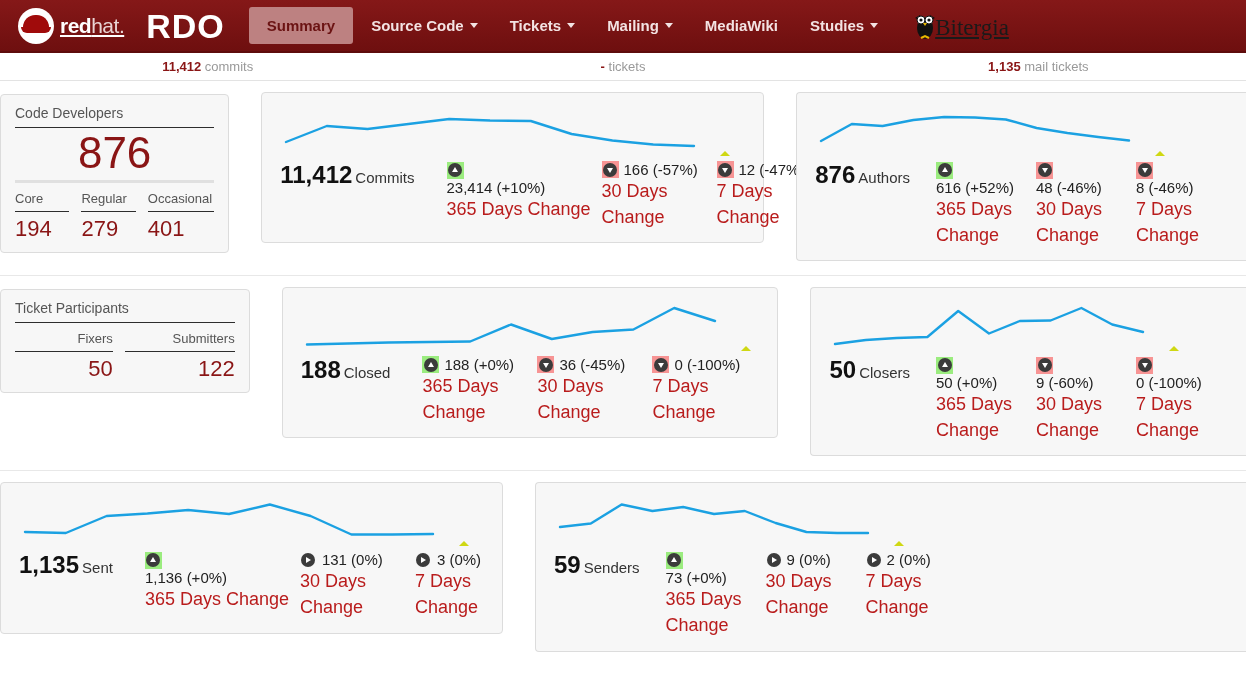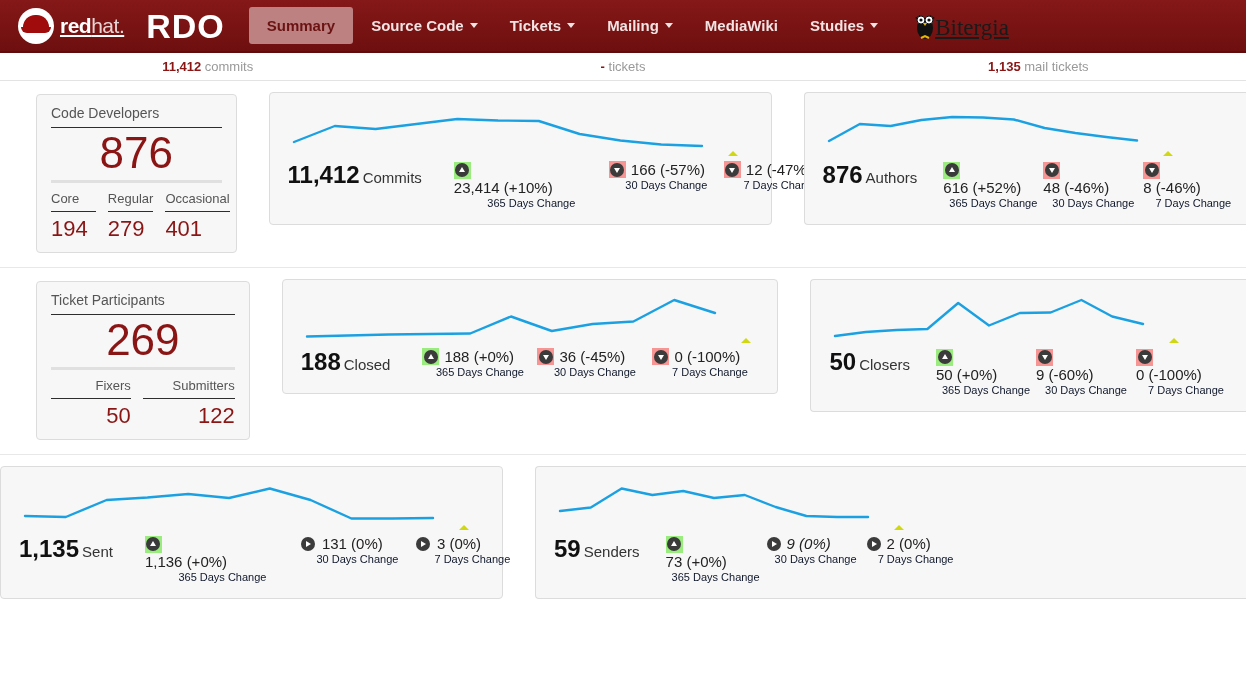--- a/index.html
+++ b/index.html
@@ -107,21 +107,20 @@
   }
   .row:last-child { border-bottom: none; }
 
   
   .col-left { width: 320px; padding: 13px 32px 14px 0; }
   .card {
     border: 1px solid #dcdcdc;
     background: #f7f7f7;
     border-radius: 4px;
     padding: 10px 14px 12px 14px;
-    margin-left: 36px;
   }
   .card-title {
     font-size: 14px; color: #555; padding-bottom: 6px;
     border-bottom: 1px solid #2d2d2d;
   }
   .card-big {
     text-align: center;
     font-size: 44px; color: #8a1515;
     padding: 2px 0 4px 0;
     border-bottom: 3px solid #e0e0e0;
@@ -200,21 +199,21 @@
     border-top: 5px solid #ffffff;
     margin-top: 1px;
   }
   .arrow.a-right {
     border-top: 3.5px solid transparent;
     border-bottom: 3.5px solid transparent;
     border-left: 5px solid #ffffff;
     margin-left: 1px;
   }
   .chg-val { font-size: 15px; color: #222; white-space: nowrap; }
-  .chg-lbl { font-size: 11px; color: #0f172a; line-height: 1.45; text-align: center; }
+  .chg-lbl { font-size: 18px; color: #b91c1c; line-height: 1.45; }
 
   
   .mid-changes { display: flex; margin-left: 28px; }
   .mid-changes .stat-change { width: 115px; }
   .mid-changes .stat-change.wide { width: 155px; }
   .mid-changes .stat-change .inline-row { display: flex; align-items: center; gap: 5px; }
 
   .right-changes { display: flex; margin-left: 22px; }
   .right-changes .stat-change { width: 100px; }
 </style>
@@ -398,21 +397,20 @@
               </div>
             </div>
           </div>
         </div>
       </div>
     </div>
     <div class="row">
       <div class="col-left">
         <div class="card">
           <div class="card-title">Ticket Participants</div>
-          <div class="card-big">269</div>
           <div class="card-subs subs-2">
             <div class="card-sub">
               <div class="lbl">Fixers</div>
               <div class="val">50</div>
             </div>
             <div class="card-sub">
               <div class="lbl">Submitters</div>
               <div class="val">122</div>
             </div>
           </div>
@@ -580,21 +578,21 @@
                   <span class="badge up">
                     <span class="disc">
                       <span class="arrow a-up"></span>
                     </span>
                   </span>
                 </div>
                 <div class="chg-val">73 (+0%)</div>
                 <div class="chg-lbl">365 Days Change</div>
               </div>
               <div class="stat-change">
-                <div class="inline-row" style="display:flex;align-items:flex-end;gap:4px;font-style:italic;">
+                <div class="inline-row" style="display:flex;align-items:flex-end;gap:4px;">
                   <span class="badge flat">
                     <span class="disc">
                       <span class="arrow a-right"></span>
                     </span>
                   </span>
                   <span class="chg-val">9 (0%)</span>
                 </div>
                 <div class="chg-lbl">30 Days Change</div>
               </div>
               <div class="stat-change">

